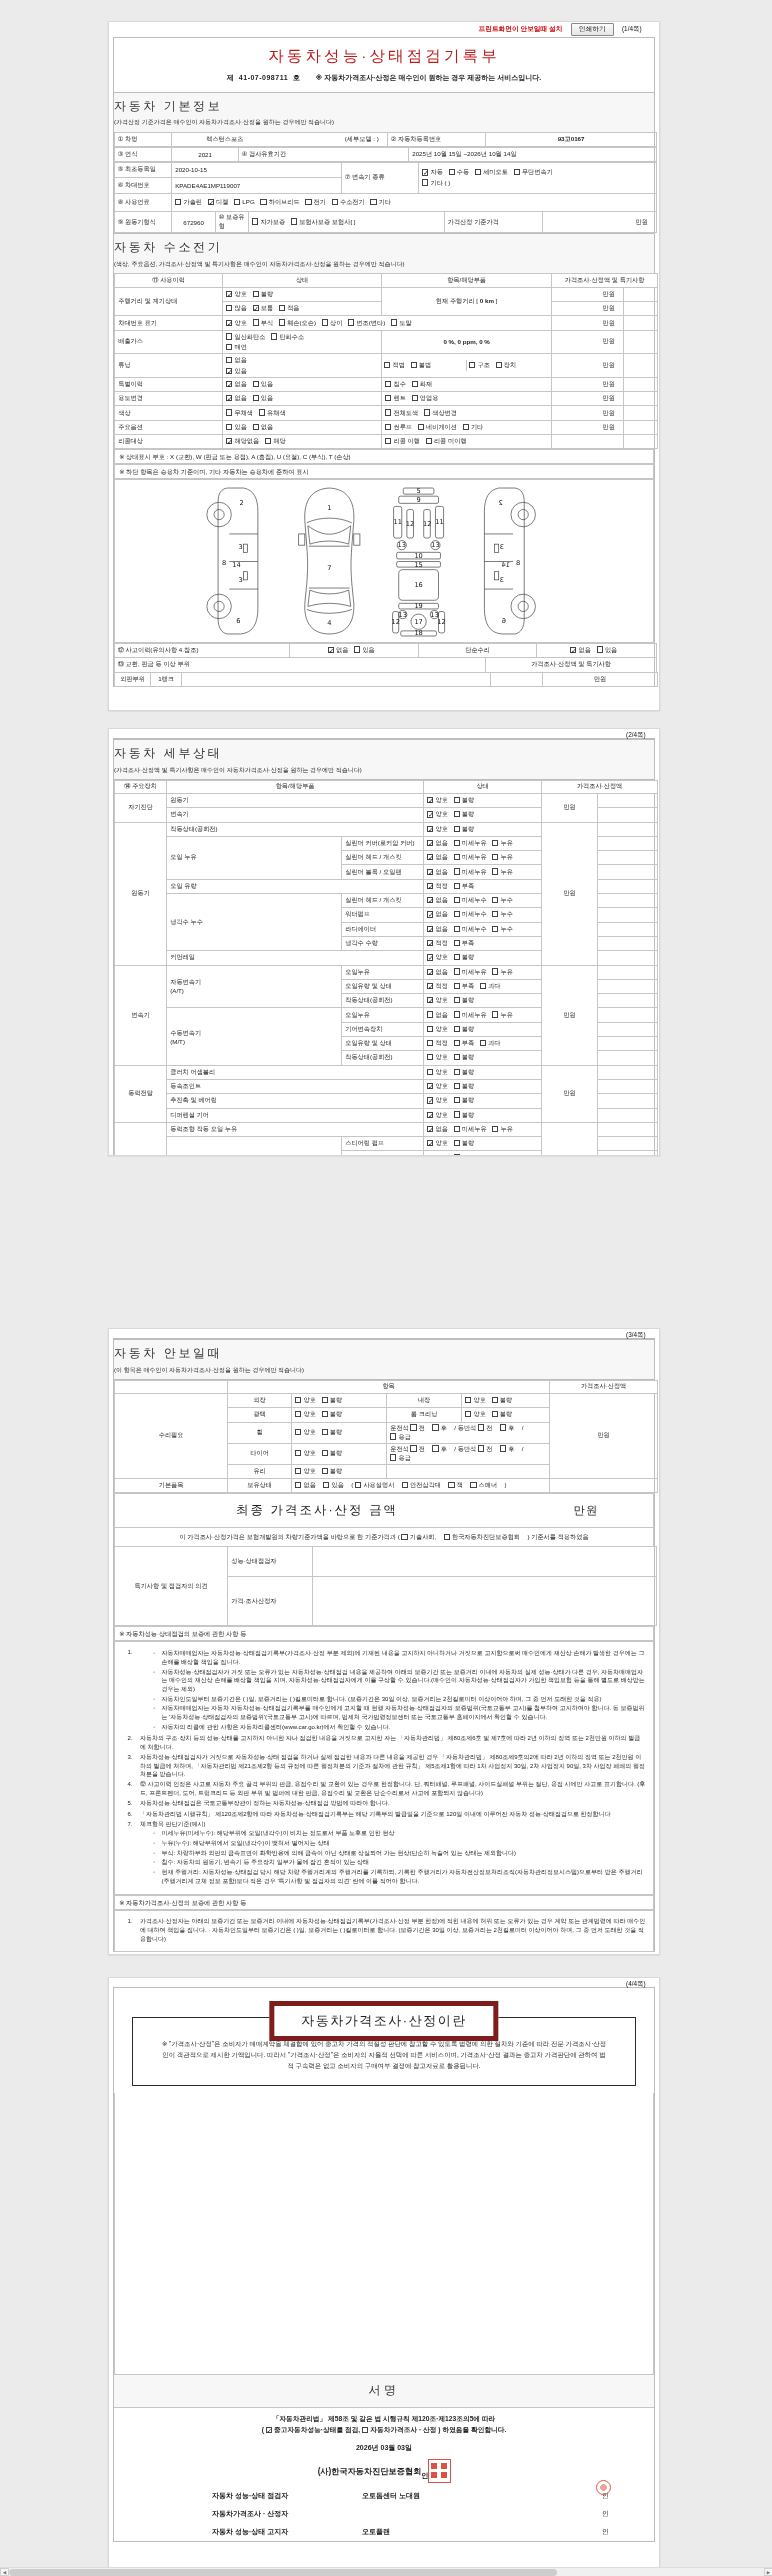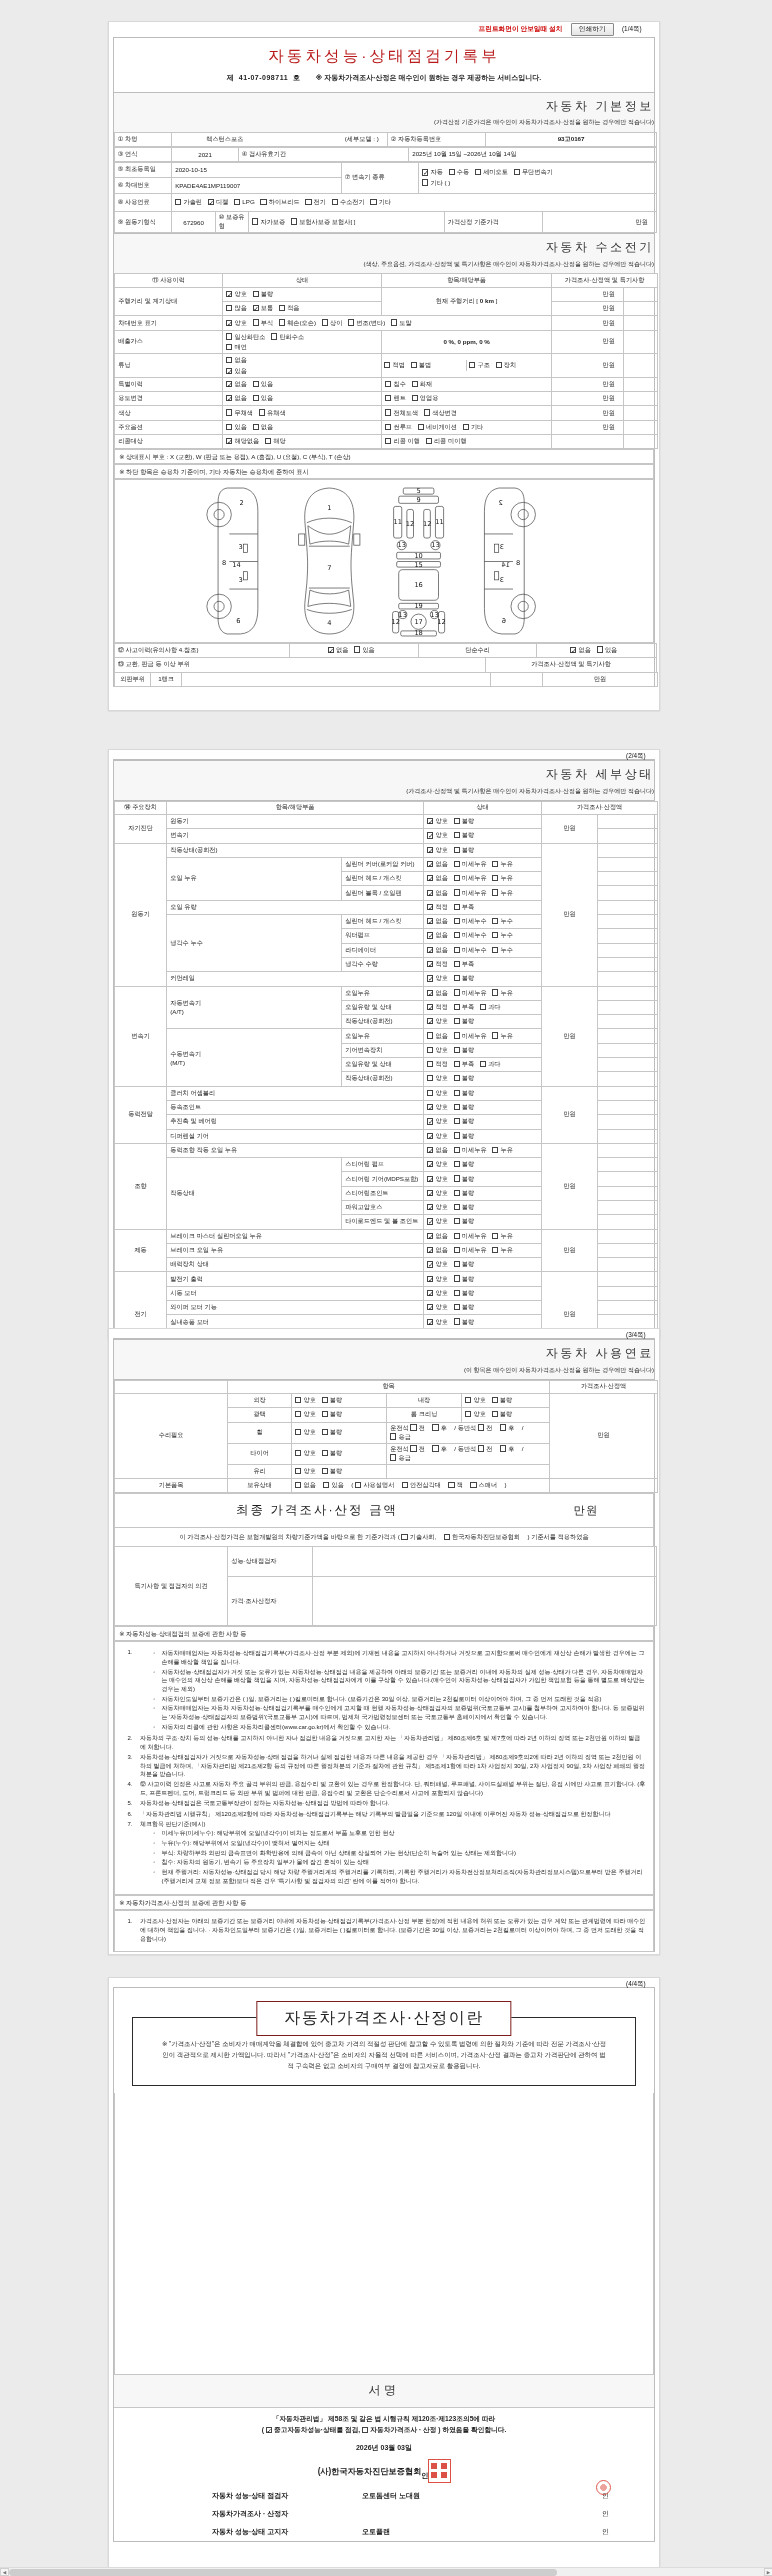--- a/index.html
+++ b/index.html
@@ -1,39 +1,39 @@
 <!DOCTYPE html>
 <html style="font-size:8.2px"><head>
 <meta charset="utf-8">
 <style>
   html,body{margin:0;padding:0}
   body{width:773px;height:2576px;background:#ebebeb;position:relative;overflow:hidden;
        font-family:"Liberation Sans","DejaVu Sans",sans-serif;color:#222;font-size:6.2px}
   .page{position:absolute;left:108px;width:552px;background:#fff;box-sizing:border-box;
         border:0.5px solid #d8d8d8;box-shadow:0 0.5px 1.5px rgba(0,0,0,.15);padding:0 4.1px;overflow:hidden}
   .p1{top:20.6px;height:690px}
-  .p2{top:749px;height:590px}
+  .p2{top:728px;height:428px}
   .p3{top:1328px;height:627px}
   .p4{top:1977px;height:591px}
   
   .toolbar{height:14.4px;display:flex;align-items:center;justify-content:flex-end;gap:8.2px;padding:1px 13.4px 0 0}
   .notice{color:#cc0000;font-weight:bold;font-size:6.7px;cursor:pointer}
   .printbtn{font-family:inherit;font-size:6.7px;padding:1px 7.2px;border:0.5px solid #8a8a8a;border-radius:1px;
             background:linear-gradient(#fdfdfd,#e4e4e4);cursor:pointer}
   .pmark{font-size:6.4px;color:#111}
   .marker{text-align:right;font-size:6.4px;color:#111;padding:1.5px 9.3px 1.5px 0;height:9.3px;box-sizing:border-box}
   
   .doc{border:0.5px solid #bdbdbd;border-bottom:0}
   .titleblock{text-align:center;padding:8.2px 0 5.2px;border-bottom:0}
   .t1{font-size:15.5px;letter-spacing:3.1px;color:#b91c1c}
   .t2{font-size:13.4px;letter-spacing:2.1px;margin-top:3.1px}
   .t3{font-size:7px;font-weight:bold;margin:6.2px 0 3.1px}
   .t3 .docno{letter-spacing:0.5px;margin:0 3.1px}
   .t3note{margin-left:13.4px;font-weight:bold}
-  .band{background:#f7f7f8;text-align:right;border-top:0.5px solid #bdbdbd;border-bottom:0.5px solid #bdbdbd;padding:5.2px 0 4.1px}
+  .band{background:#f7f7f8;text-align:left;border-top:0.5px solid #bdbdbd;border-bottom:0.5px solid #bdbdbd;padding:5.2px 0 4.1px}
   .bh{font-size:12px;letter-spacing:2.6px;color:#333}
   .bs{font-size:6px;margin-top:3.6px;color:#222}
   table.rt{width:543px;border-collapse:collapse;table-layout:fixed;margin-top:-0.5px}
   .rt td{border:0.5px solid #c6c6c6;padding:1px 3.1px;font-size:6.2px;height:11.3px;vertical-align:middle;
          word-break:break-all;overflow:hidden}
   .rt td.lab{padding-left:2.6px}
   .ctr{text-align:center}
   .rgt{text-align:right;padding-right:8.2px !important}
   .hdr td{text-align:center;height:10.3px;background:#fff}
   .cb{display:inline-block;width:6.2px;height:6.2px;border:0.5px solid #444;background:#fff;vertical-align:-1px;
@@ -56,22 +56,22 @@
   .ln{width:12.4px;flex:none}
   .lc{flex:1}
   .bu{display:flex;margin:1px 0 1px 13.4px}
   .bm{width:8.2px;flex:none}
   
   .finalrow{display:flex;align-items:center;border:0.5px solid #c6c6c6;margin-top:-0.5px;height:33px}
   .finalrow .fl{flex:1;text-align:center;font-size:12.4px;letter-spacing:2.1px}
   .finalrow .fu{width:134px;text-align:center;font-size:11.3px;letter-spacing:1px}
   
   .p4boxwrap{position:relative;margin:29px 17.5px 7.2px;border:1px solid #2b2b2b;padding:20.6px 29px 13.4px;text-align:center}
-  .p4title{position:absolute;top:-17.5px;left:50%;transform:translateX(-50%);background:#fff;border:1px solid #7f1d1d;
-           padding:6.2px 27px;font-size:16px;letter-spacing:1.5px;white-space:nowrap}
+  .p4title{position:absolute;top:-17.5px;left:50%;transform:translateX(-50%);background:#fff;border:5px solid #7f1d1d;
+           padding:6.2px 27px;font-size:13px;letter-spacing:1.5px;white-space:nowrap}
   .p4text{font-size:6.4px;line-height:1.7;text-align:center}
   .photoband,.signband{background:#f7f7f8;text-align:center;border-top:0.5px solid #c6c6c6;border-bottom:0.5px solid #c6c6c6;
            padding:7.2px 0;font-size:12px;letter-spacing:3.6px;color:#333}
   .photobody{height:281px;border-left:0.5px solid #c6c6c6;border-right:0.5px solid #c6c6c6}
   .signlaw{text-align:center;font-size:6.7px;font-weight:bold;line-height:1.7;padding:5.2px 0 2.1px}
   .signdate{text-align:center;font-size:7px;font-weight:bold;margin-top:5.2px}
   .orgline{text-align:center;font-size:8.2px;font-weight:bold;margin-top:7.2px;height:27px;line-height:20.6px}
   .sealwrap{position:relative;display:inline-block;width:29px;height:24px;vertical-align:middle}
   .sealsq{position:absolute;left:6.2px;top:-1px;width:21.6px;height:21.6px;border:1.5px solid #d83a2c;opacity:.88;
           background:
@@ -694,21 +694,21 @@
             </tbody>
           </table>
         </div>
     </div>
   </div>
 
   <div class="page p3">
     <div class="marker">(3/4쪽)</div>
     <div class="doc">
       <div class="band">
-        <div class="bh">자동차 사용연료</div>
+        <div class="bh">자동차 안보일때</div>
         <div class="bs">(이 항목은 매수인이 자동차가격조사·산정을 원하는 경우에만 적습니다)</div>
       </div>
       <div>
           <table class="rt">
             <colgroup>
               <col style="width:113px">
               <col style="width:64px">
               <col style="width:95px">
               <col style="width:75px">
               <col style="width:88px">

